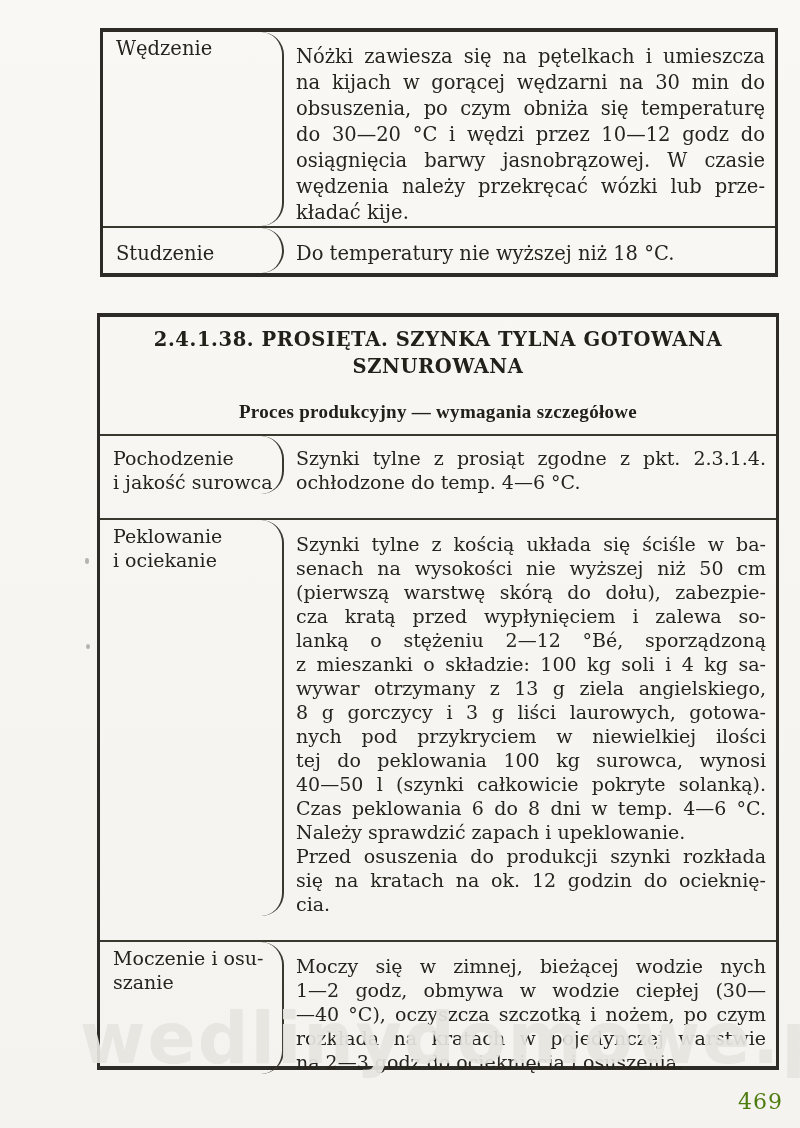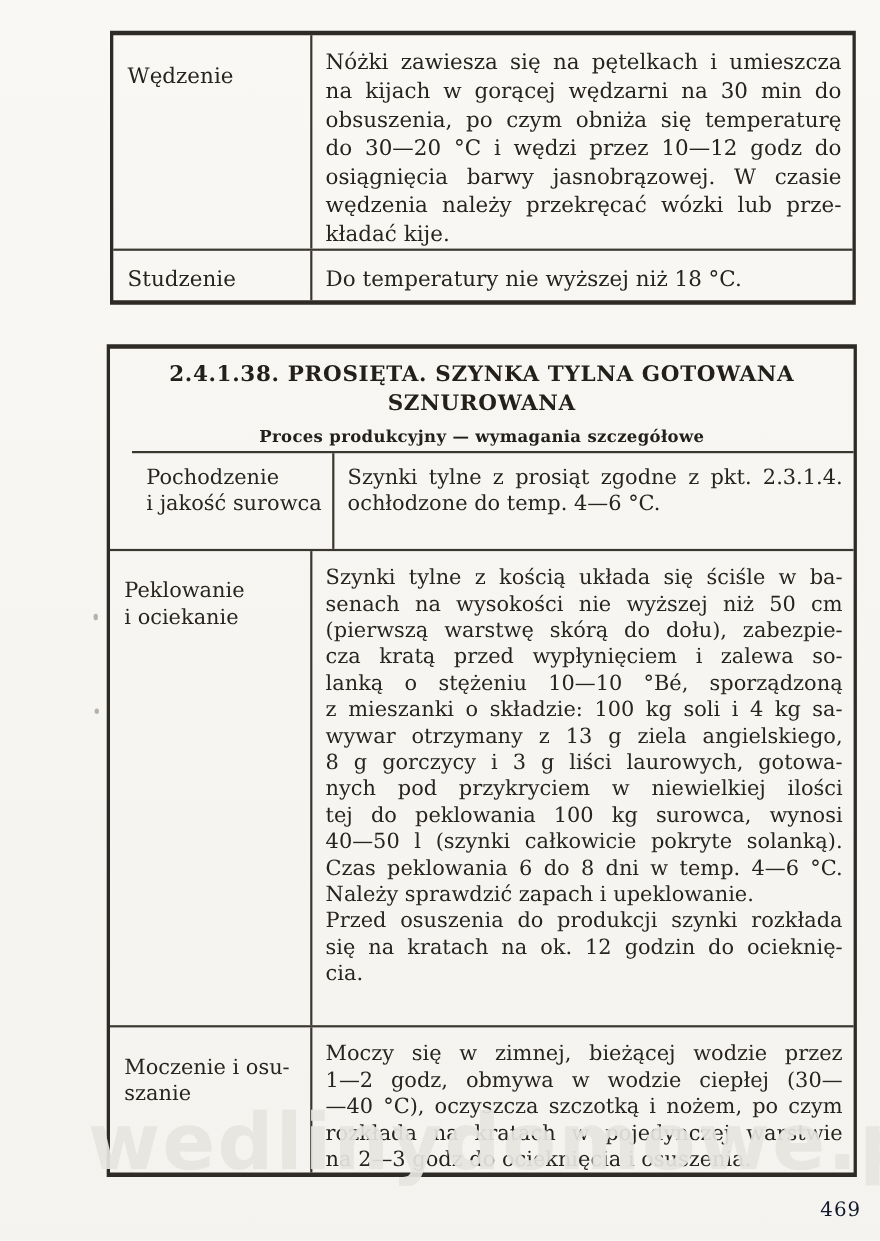--- a/index.html
+++ b/index.html
@@ -9,62 +9,62 @@
     font-family:"DejaVu Serif","Liberation Serif",serif;
     color:#27241d;
     -webkit-font-smoothing:antialiased;
   }
   .table{
     position:absolute;display:flex;flex-direction:column;
     border:3px solid #2e2b26;border-bottom-width:4px;border-top-width:4px;
     background:transparent;box-sizing:border-box;
   }
   .t1{left:100px;top:28px;width:678px;height:249px;}
-  .t2{left:97px;top:313px;width:682px;height:757px;}
+  .t2{left:97px;top:313px;width:682px;height:757px;gap:24px;}
   .trow{display:flex;box-sizing:border-box;}
   .trow + .trow, .t2 .trow{border-top:2px solid #3a372f;}
   .t2 .hdr{border-top:none;}
   .label-cell{
     box-sizing:border-box;border-right:2px solid #3a372f;
-    padding:24px 6px 0 13px;flex:0 0 auto;
+    padding:4px 6px 0 13px;flex:0 0 auto;border-radius:23px;
   }
   .t1 .label-cell{width:181px;}
   .t2 .label-cell{width:184px;}
   .content-cell{flex:1 1 auto;box-sizing:border-box;padding:12px 10px 0 12px;}
   .t1 .trow{font-size:19.5px;line-height:26px;}
   .t2 .trow{font-size:19px;line-height:24px;}
   .t1 .row-0{height:194px;}
   .t1 .row-1{flex:1 1 auto;}
   .t1 .row-1 .label-cell,.t1 .row-1 .content-cell{padding-top:13px;}
   .t2 .hdr{height:93px;flex:0 0 auto;display:block;text-align:center;padding-top:9px;}
-  .t2 .row-0{height:93px;margin-left:20px;}
+  .t2 .row-0{height:93px;}
   .t2 .row-0 .label-cell,.t2 .row-0 .content-cell{padding-top:10px;}
   .t2 .row-1{height:450px;}
   .t2 .row-2{flex:1 1 auto;}
   .title-line{
     font-weight:bold;font-size:19.5px;line-height:27px;letter-spacing:0.6px;
     color:#23201a;
   }
   .subtitle-line{
-    font-weight:bold;font-size:15px;line-height:27px;letter-spacing:0.3px;
-    margin-top:4px;color:#23201a;
+    font-weight:bold;font-size:19px;line-height:27px;letter-spacing:0.3px;
+    margin-top:18px;color:#23201a;font-family:Liberation Serif, serif;
   }
   .lab-line{white-space:nowrap;}
   .pline{text-align:justify;text-align-last:justify;}
   .pline.last{text-align-last:left;}
   .watermark{
     position:absolute;left:80px;top:1003px;z-index:6;
     font-family:"DejaVu Sans","Liberation Sans",sans-serif;
     font-weight:bold;font-size:71px;line-height:71px;letter-spacing:2px;
     color:rgba(229,228,223,0.93);
     white-space:nowrap;pointer-events:none;
   }
   .pageno{
     position:absolute;right:17px;top:1089px;
-    font-size:18px;letter-spacing:1px;color:#0f172a;
+    font-size:22px;letter-spacing:1px;color:#4d7c0f;
   }
   .speck{position:absolute;background:rgba(60,55,45,0.35);border-radius:50%;}
   .speck1{left:85px;top:558px;width:4px;height:6px;}
   .speck2{left:86px;top:644px;width:4px;height:5px;}
 </style>
 </head>
 <body>
 
 <div class="table t1" id="table1">
     <div class="trow row-0">
@@ -117,21 +117,21 @@
       <div class="label-cell">
         <div class="lab-line">Peklowanie</div>
         <div class="lab-line">i ociekanie</div>
       </div>
       <div class="content-cell">
         <div class="para">
           <div class="pline">Szynki tylne z kością układa się ściśle w ba-</div>
           <div class="pline">senach na wysokości nie wyższej niż 50 cm</div>
           <div class="pline">(pierwszą warstwę skórą do dołu), zabezpie-</div>
           <div class="pline">cza kratą przed wypłynięciem i zalewa so-</div>
-          <div class="pline">lanką o stężeniu 10—10 °Bé, sporządzoną</div>
+          <div class="pline">lanką o stężeniu 2—12 °Bé, sporządzoną</div>
           <div class="pline">z mieszanki o składzie: 100 kg soli i 4 kg sa-</div>
           <div class="pline">wywar otrzymany z 13 g ziela angielskiego,</div>
           <div class="pline">8 g gorczycy i 3 g liści laurowych, gotowa-</div>
           <div class="pline">nych pod przykryciem w niewielkiej ilości</div>
           <div class="pline">tej do peklowania 100 kg surowca, wynosi</div>
           <div class="pline">40—50 l (szynki całkowicie pokryte solanką).</div>
           <div class="pline">Czas peklowania 6 do 8 dni w temp. 4—6 °C.</div>
           <div class="pline last">Należy sprawdzić zapach i upeklowanie.</div>
         </div>
         <div class="para">
@@ -141,21 +141,21 @@
         </div>
       </div>
     </div>
     <div class="trow row-2">
       <div class="label-cell">
         <div class="lab-line">Moczenie i osu-</div>
         <div class="lab-line">szanie</div>
       </div>
       <div class="content-cell">
         <div class="para">
-          <div class="pline">Moczy się w zimnej, bieżącej wodzie przez</div>
+          <div class="pline">Moczy się w zimnej, bieżącej wodzie nych</div>
           <div class="pline">1—2 godz, obmywa w wodzie ciepłej (30—</div>
           <div class="pline">—40 °C), oczyszcza szczotką i nożem, po czym</div>
           <div class="pline">rozkłada na kratach w pojedynczej warstwie</div>
           <div class="pline last">na 2—3 godz do ocieknięcia i osuszenia.</div>
         </div>
       </div>
     </div>
   </div>
 
 <div class="watermark">wedlinydomowe.pl</div>

